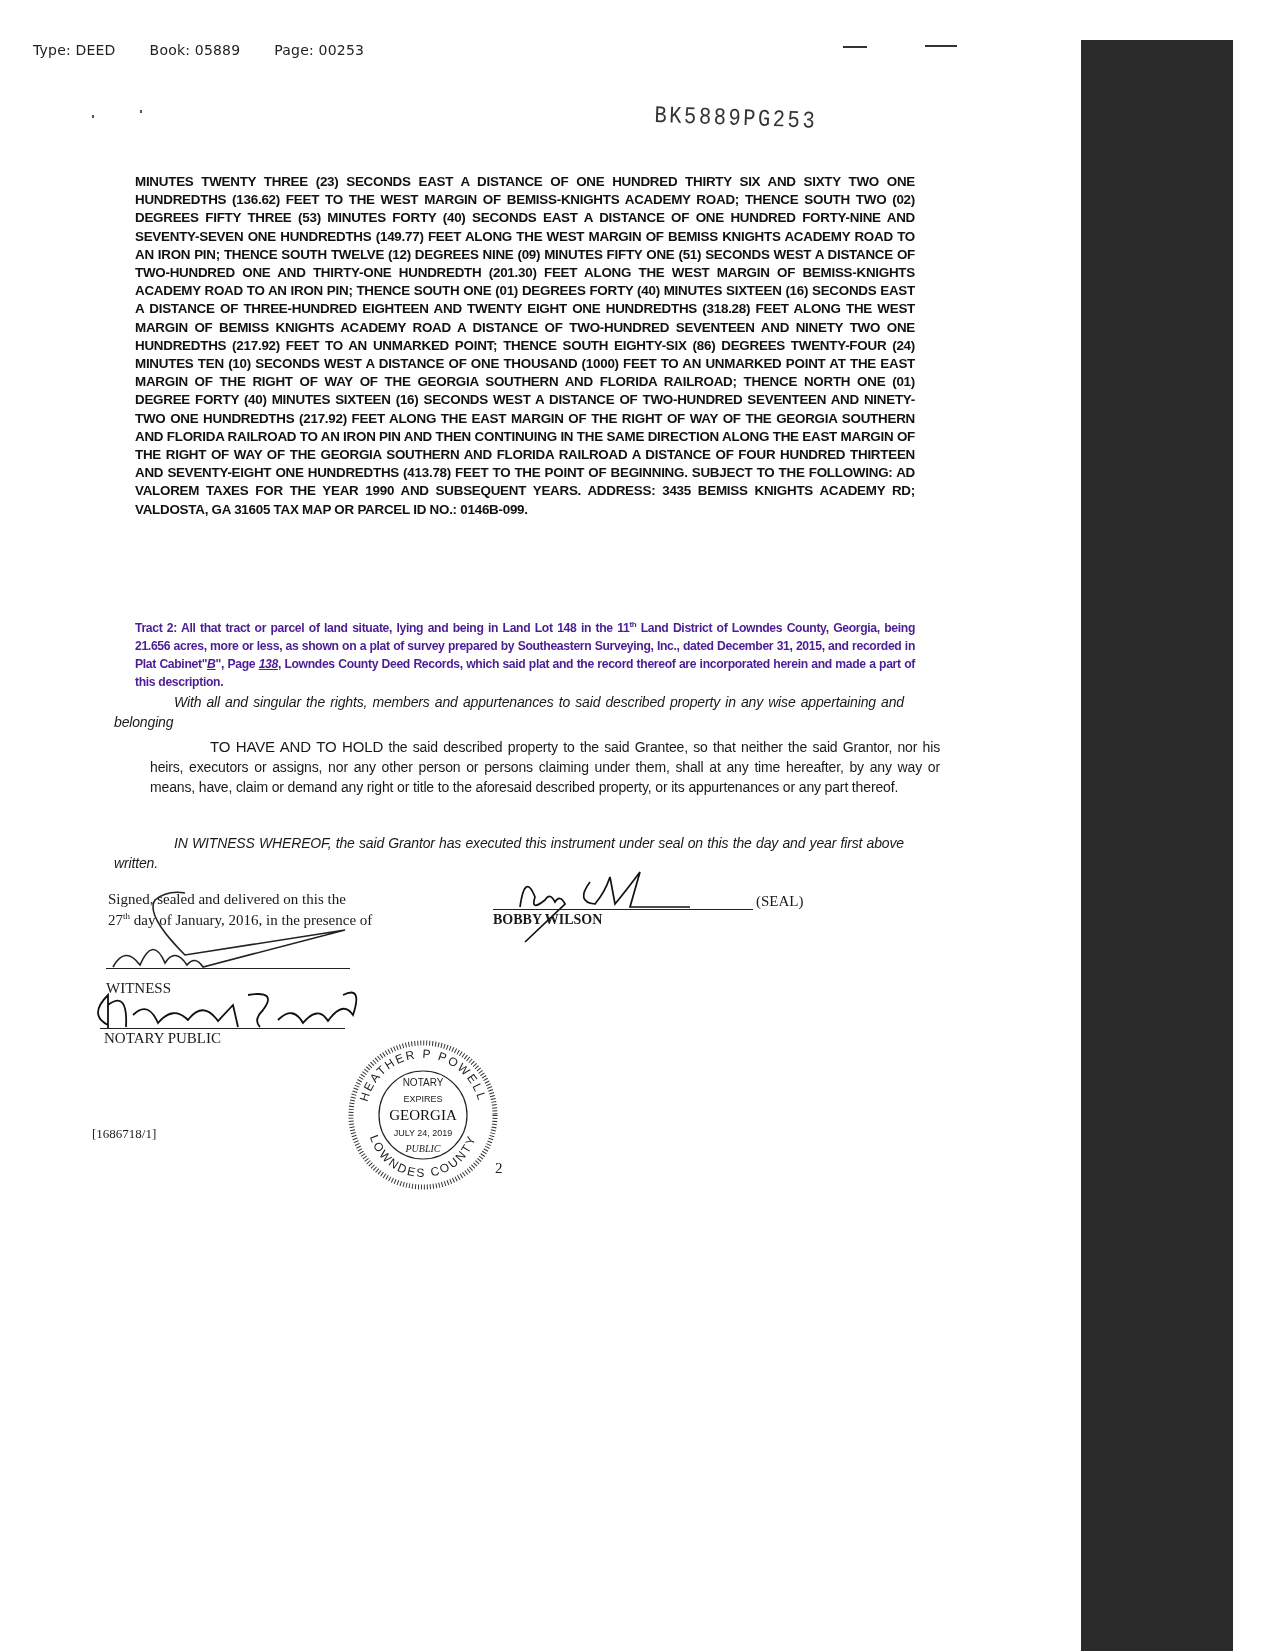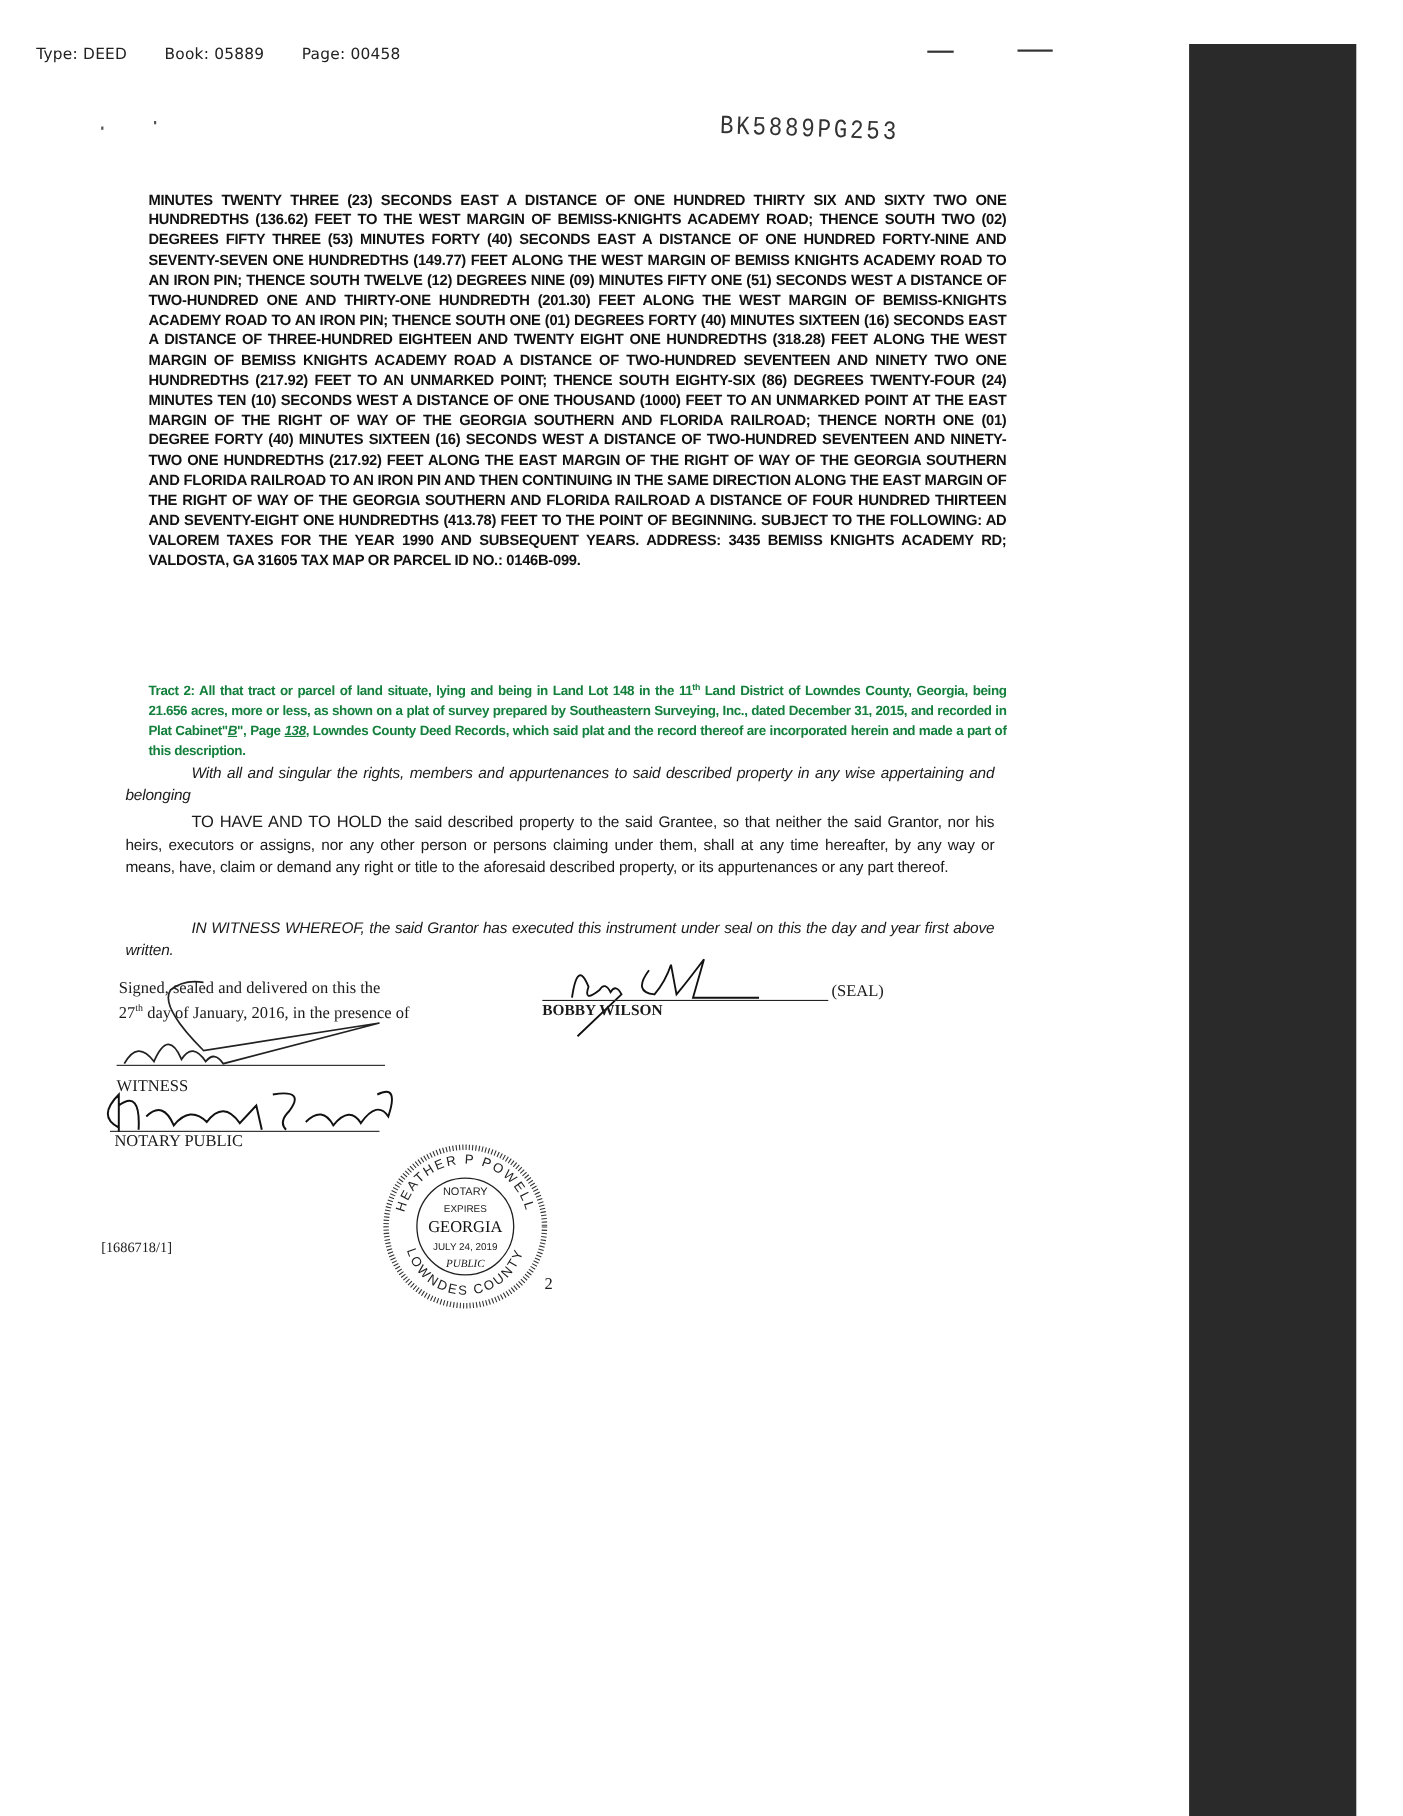--- a/index.html
+++ b/index.html
@@ -26,21 +26,21 @@
   }
   .legal {
     position: absolute; left: 135px; width: 780px;
     font-family: "Liberation Sans Narrow", "Liberation Sans", sans-serif;
     font-weight: bold; font-size: 13.4px; line-height: 18.2px;
     text-align: justify; color: #111; letter-spacing: -0.25px;
   }
   .tract {
     position: absolute; left: 135px; top: 616px; width: 780px;
     font-family: "Liberation Sans", sans-serif; font-weight: bold;
-    font-size: 12.2px; line-height: 18px; color: #15803d; letter-spacing: -0.35px;
+    font-size: 12.2px; line-height: 18px; color: #4c1d95; letter-spacing: -0.35px;
     text-align: justify;
   }
   .tract u { text-decoration: underline; font-style: italic; }
   .para {
     position: absolute; left: 114px; width: 790px;
     font-family: "Liberation Sans", sans-serif; font-size: 14px; line-height: 20px;
     color: #1a1a1a; text-align: justify; letter-spacing: -0.15px;
   }
   .indent { text-indent: 60px; }
   .italic { font-style: italic; }
@@ -50,41 +50,41 @@
     position: absolute; left: 348px; top: 1040px; width: 150px; height: 150px;
   }
   .pagenum { position: absolute; left: 495px; top: 1160px; font-family: "Liberation Serif", serif; font-size: 15px; }
 </style>
 </head>
 <body>
 
 <div class="header">
   <span>Type: DEED</span>
   <span>Book: 05889</span>
-  <span>Page: 00458</span>
+  <span>Page: 00253</span>
 </div>
 
 <div class="dash" style="left:843px;top:46px;width:24px;"></div>
 <div class="dash" style="left:925px;top:45px;width:32px;"></div>
 <div class="speck" style="left:92px;top:115px;"></div>
 <div class="speck" style="left:140px;top:110px;"></div>
 
 <div class="stamp">BK5889PG253</div>
 
 <div class="black-bar"></div>
 
 <div class="legal" style="top:173px;">MINUTES TWENTY THREE (23) SECONDS EAST A DISTANCE OF ONE HUNDRED THIRTY SIX AND SIXTY TWO ONE HUNDREDTHS (136.62) FEET TO THE WEST MARGIN OF BEMISS-KNIGHTS ACADEMY ROAD; THENCE SOUTH TWO (02) DEGREES FIFTY THREE (53) MINUTES FORTY (40) SECONDS EAST A DISTANCE OF ONE HUNDRED FORTY-NINE AND SEVENTY-SEVEN ONE HUNDREDTHS (149.77) FEET ALONG THE WEST MARGIN OF BEMISS KNIGHTS ACADEMY ROAD TO AN IRON PIN; THENCE SOUTH TWELVE (12) DEGREES NINE (09) MINUTES FIFTY ONE (51) SECONDS WEST A DISTANCE OF TWO-HUNDRED ONE AND THIRTY-ONE HUNDREDTH (201.30) FEET ALONG THE WEST MARGIN OF BEMISS-KNIGHTS ACADEMY ROAD TO AN IRON PIN; THENCE SOUTH ONE (01) DEGREES FORTY (40) MINUTES SIXTEEN (16) SECONDS EAST A DISTANCE OF THREE-HUNDRED EIGHTEEN AND TWENTY EIGHT ONE HUNDREDTHS (318.28) FEET ALONG THE WEST MARGIN OF BEMISS KNIGHTS ACADEMY ROAD A DISTANCE OF TWO-HUNDRED SEVENTEEN AND NINETY TWO ONE HUNDREDTHS (217.92) FEET TO AN UNMARKED POINT; THENCE SOUTH EIGHTY-SIX (86) DEGREES TWENTY-FOUR (24) MINUTES TEN (10) SECONDS WEST A DISTANCE OF ONE THOUSAND (1000) FEET TO AN UNMARKED POINT AT THE EAST MARGIN OF THE RIGHT OF WAY OF THE GEORGIA SOUTHERN AND FLORIDA RAILROAD; THENCE NORTH ONE (01) DEGREE FORTY (40) MINUTES SIXTEEN (16) SECONDS WEST A DISTANCE OF TWO-HUNDRED SEVENTEEN AND NINETY-TWO ONE HUNDREDTHS (217.92) FEET ALONG THE EAST MARGIN OF THE RIGHT OF WAY OF THE GEORGIA SOUTHERN AND FLORIDA RAILROAD TO AN IRON PIN AND THEN CONTINUING IN THE SAME DIRECTION ALONG THE EAST MARGIN OF THE RIGHT OF WAY OF THE GEORGIA SOUTHERN AND FLORIDA RAILROAD A DISTANCE OF FOUR HUNDRED THIRTEEN AND SEVENTY-EIGHT ONE HUNDREDTHS (413.78) FEET TO THE POINT OF BEGINNING. SUBJECT TO THE FOLLOWING: AD VALOREM TAXES FOR THE YEAR 1990 AND SUBSEQUENT YEARS. ADDRESS: 3435 BEMISS KNIGHTS ACADEMY RD; VALDOSTA, GA 31605 TAX MAP OR PARCEL ID NO.: 0146B-099.</div>
 
 <div class="tract">
   <span>Tract 2:  All that tract or parcel of land situate, lying and being in Land Lot 148 in the 11</span><sup style="font-size:8px">th</sup><span> Land District of Lowndes County, Georgia, being 21.656 acres, more or less, as shown on a plat of survey prepared by Southeastern Surveying, Inc., dated December 31, 2015, and recorded in Plat Cabinet"</span><u>B</u><span>", Page </span><u>138</u><span>, Lowndes County Deed Records, which said plat and the record thereof are incorporated herein and made a part of this description.</span>
 </div>
 
 <div class="para indent italic" style="top:678px;margin-top:14px;">With all and singular the rights, members and appurtenances to said described property in any wise appertaining and belonging</div>
 
-<div class="para indent" style="top:737px;">
+<div class="para indent" style="top:737px;margin-left:36px;">
   <span style="font-size:15px">TO HAVE AND TO HOLD</span><span> the said described property to the said Grantee, so that neither the said Grantor, nor his heirs, executors or assigns, nor any other person or persons claiming under them, shall at any time hereafter, by any way or means, have, claim or demand any right or title to the aforesaid described property, or its appurtenances or any part thereof.</span>
 </div>
 
 <div class="para indent" style="top:833px;font-style:italic;">IN WITNESS WHEREOF, the said Grantor has executed this instrument under seal on this the day and year first above written.</div>
 
 <div class="small" style="left:108px;top:891px;">Signed, sealed and delivered on this the</div>
 <div class="small" style="left:108px;top:911px;">
   <span>27</span><sup style="font-size:9px">th</sup><span> day of January, 2016, in the presence of</span>
 </div>
 

